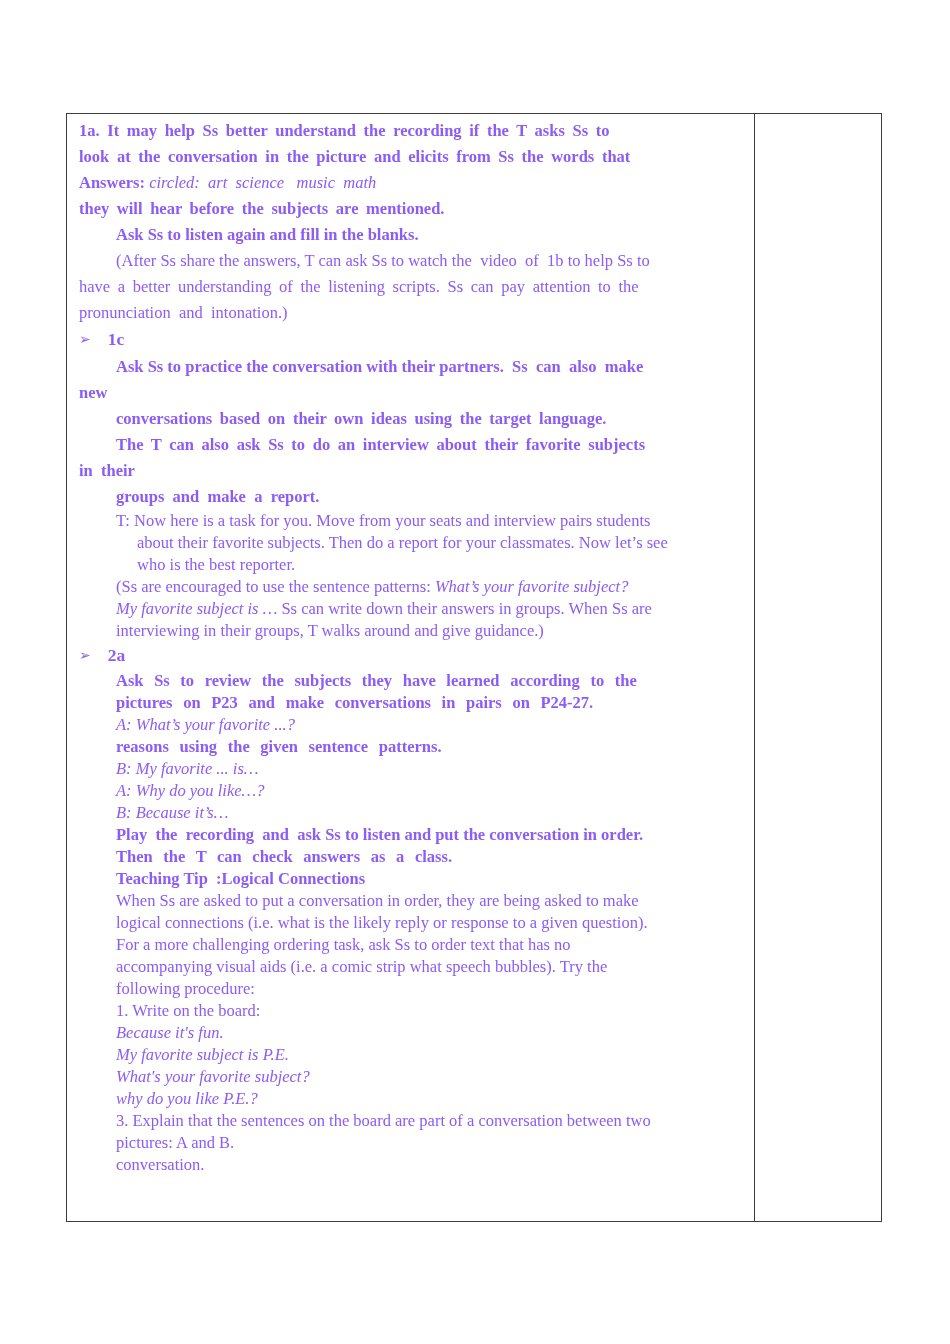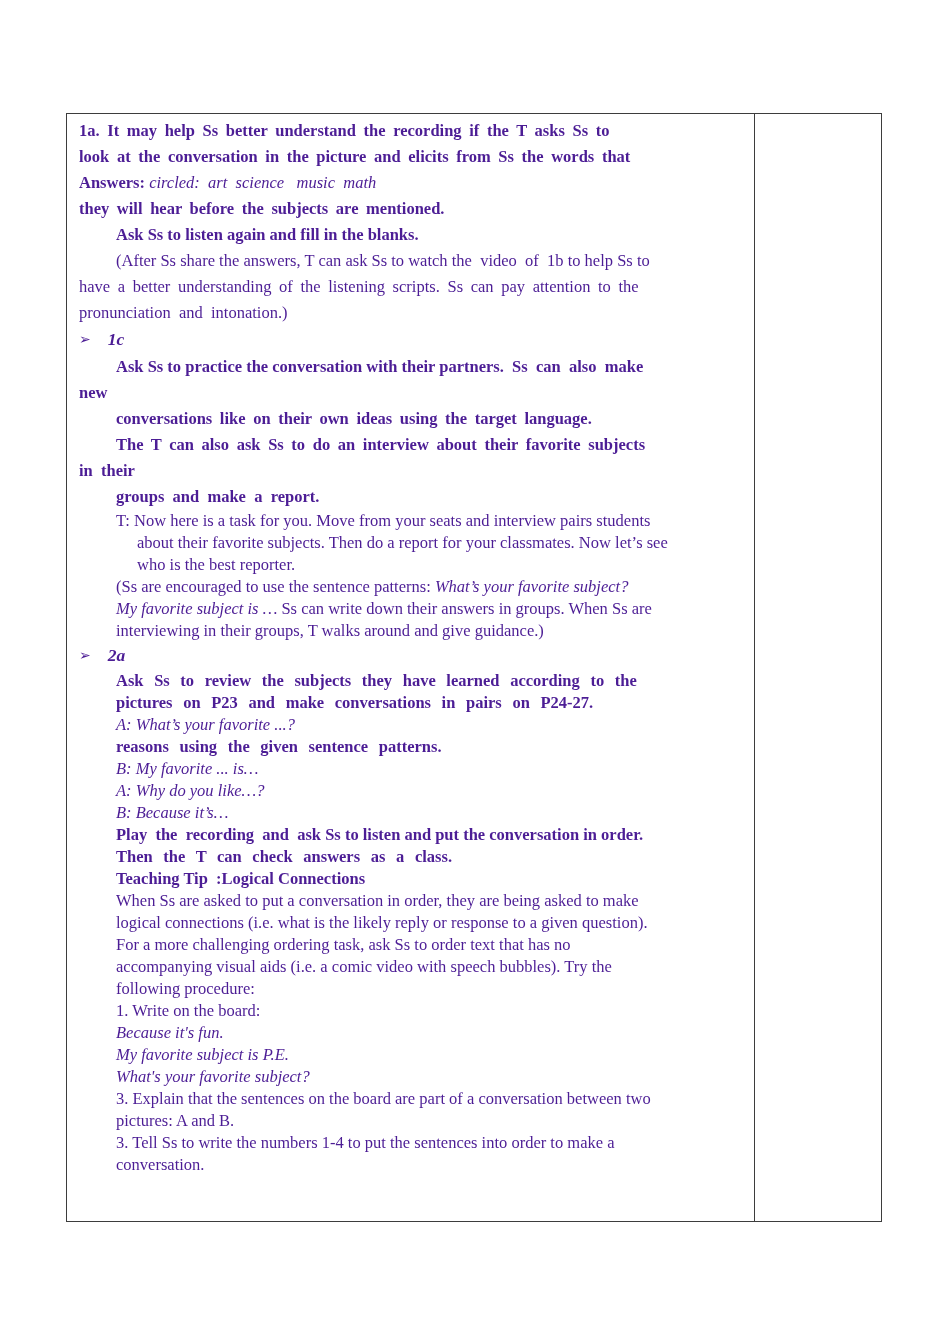--- a/index.html
+++ b/index.html
@@ -6,21 +6,21 @@
     margin: 0;
     padding: 0;
     background: #ffffff;
   }
   .page {
     position: relative;
     width: 950px;
     height: 1344px;
     background: #ffffff;
     font-family: "Liberation Serif", serif;
-    color: #4c1d95;
+    color: #8b5cf6;
     overflow: hidden;
   }
   .doc-table {
     position: absolute;
     left: 66px;
     top: 113px;
     width: 816px;
     min-height: 1109px;
     display: flex;
     border: 1px solid #3d3d3d;
@@ -54,41 +54,40 @@
   .arrow {
     font-family: "DejaVu Sans", sans-serif;
     font-size: 14px;
     display: inline-block;
     transform: translateY(-1px);
   }
   .bullet-label {
     font-weight: bold;
     font-size: 17.5px;
     margin-left: 17px;
-    font-style: italic;
   }
 </style>
 </head>
 <body>
 
 <div class="page">
   <div class="doc-table">
     <div class="cell-main" id="content-cell">
         <div class="line ind0 lha ws1"><span class="b ">1a. It may help Ss better understand the recording if the T asks Ss to</span></div>
         <div class="line ind0 lha ws1"><span class="b ">look at the conversation in the picture and elicits from Ss the words that</span></div>
         <div class="line ind0 lha ws0"><span class="b ">Answers:</span><span class="i"> circled:&nbsp; art&nbsp; science&nbsp;&nbsp; music&nbsp; math</span></div>
         <div class="line ind0 lha ws1"><span class="b ">they will hear before the subjects are mentioned.</span></div>
         <div class="line ind1 lha ws0"><span class="b ">Ask Ss to listen again and fill in the blanks.</span></div>
         <div class="line ind1 lha ws0"><span class="">(After Ss share the answers, T can ask Ss to watch the&nbsp; video&nbsp; of&nbsp; 1b to help Ss to</span></div>
         <div class="line ind0 lha ws1"><span class="">have a better understanding of the listening scripts. Ss can pay attention to the</span></div>
         <div class="line ind0 lha ws0"><span class="">pronunciation&nbsp; and&nbsp; intonation.)</span></div>
         <div class="line ind0 lhc ws0"><span class="arrow">➢</span><span class="bullet-label">1c</span></div>
         <div class="line ind1 lha ws0"><span class="b ">Ask Ss to practice the conversation with their partners.&nbsp; Ss&nbsp; can&nbsp; also&nbsp; make</span></div>
         <div class="line ind0 lha ws0"><span class="b ">new</span></div>
-        <div class="line ind1 lha ws1"><span class="b ">conversations like on their own ideas using the target language.</span></div>
+        <div class="line ind1 lha ws1"><span class="b ">conversations based on their own ideas using the target language.</span></div>
         <div class="line ind1 lha ws1"><span class="b ">The T can also ask Ss to do an interview about their favorite subjects</span></div>
         <div class="line ind0 lha ws0"><span class="b ">in&nbsp; their</span></div>
         <div class="line ind1 lha ws0"><span class="b ">groups&nbsp; and&nbsp; make&nbsp; a&nbsp; report.</span></div>
         <div class="line ind1 lhb ws0"><span class="">T: Now here is a task for you. Move from your seats and interview pairs students</span></div>
         <div class="line ind2 lhb ws0"><span class="">about their favorite subjects. Then do a report for your classmates. Now let’s see</span></div>
         <div class="line ind2 lhb ws0"><span class="">who is the best reporter.</span></div>
         <div class="line ind1 lhb ws0"><span class="">(Ss are encouraged to use the sentence patterns: </span><span class="i">What’s your favorite subject?</span></div>
         <div class="line ind1 lhb ws0"><span class="i">My favorite subject is …</span><span class=""> Ss can write down their answers in groups. When Ss are</span></div>
         <div class="line ind1 lhb ws0"><span class="">interviewing in their groups, T walks around and give guidance.)</span></div>
         <div class="line ind0 lhc ws0"><span class="arrow">➢</span><span class="bullet-label">2a</span></div>
@@ -98,26 +97,26 @@
         <div class="line ind1 lhb ws2"><span class="b ">reasons using the given sentence patterns.</span></div>
         <div class="line ind1 lhb ws0"><span class="i">B: My favorite ... is…</span></div>
         <div class="line ind1 lhb ws0"><span class="i">A: Why do you like…?</span></div>
         <div class="line ind1 lhb ws0"><span class="i">B: Because it’s…</span></div>
         <div class="line ind1 lhb ws0"><span class="b ">Play&nbsp; the&nbsp; recording&nbsp; and&nbsp; ask Ss to listen and put the conversation in order.</span></div>
         <div class="line ind1 lhb ws2"><span class="b ">Then the T can check answers as a class.</span></div>
         <div class="line ind1 lhb ws0"><span class="b ">Teaching Tip&nbsp; :Logical Connections</span></div>
         <div class="line ind1 lhb ws0"><span class="">When Ss are asked to put a conversation in order, they are being asked to make</span></div>
         <div class="line ind1 lhb ws0"><span class="">logical connections (i.e. what is the likely reply or response to a given question).</span></div>
         <div class="line ind1 lhb ws0"><span class="">For a more challenging ordering task, ask Ss to order text that has no</span></div>
-        <div class="line ind1 lhb ws0"><span class="">accompanying visual aids (i.e. a comic video with speech bubbles). Try the</span></div>
+        <div class="line ind1 lhb ws0"><span class="">accompanying visual aids (i.e. a comic strip what speech bubbles). Try the</span></div>
         <div class="line ind1 lhb ws0"><span class="">following procedure:</span></div>
         <div class="line ind1 lhb ws0"><span class="">1. Write on the board:</span></div>
         <div class="line ind1 lhb ws0"><span class="i">Because it's fun.</span></div>
         <div class="line ind1 lhb ws0"><span class="i">My favorite subject is P.E.</span></div>
         <div class="line ind1 lhb ws0"><span class="i">What's your favorite subject?</span></div>
+        <div class="line ind1 lhb ws0"><span class="i">why do you like P.E.?</span></div>
         <div class="line ind1 lhb ws0"><span class="">3. Explain that the sentences on the board are part of a conversation between two</span></div>
         <div class="line ind1 lhb ws0"><span class="">pictures: A and B.</span></div>
-        <div class="line ind1 lhb ws0"><span class="">3. Tell Ss to write the numbers 1-4 to put the sentences into order to make a</span></div>
         <div class="line ind1 lhb ws0"><span class="">conversation.</span></div>
       </div>
     <div class="cell-side"></div>
   </div>
 </div>
 
 </body></html>

